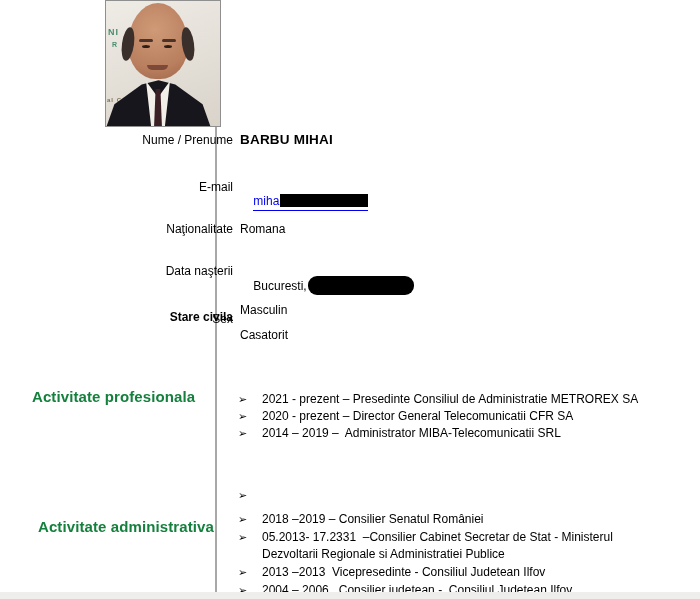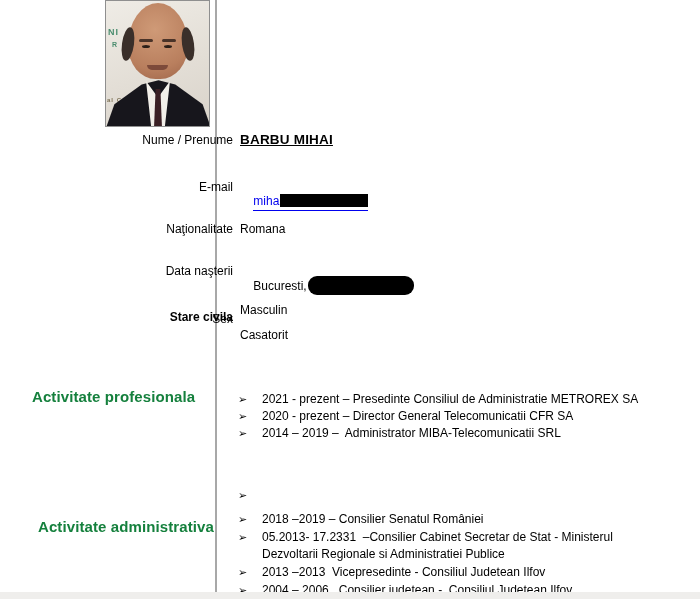--- a/index.html
+++ b/index.html
@@ -20,21 +20,21 @@
   }
 
   
   .bottom-strip {
     position: absolute; left: 0; top: 592px; width: 700px; height: 7px;
     background: #efeeec;
   }
 
   
   .photo {
-    position: absolute; left: 105px; top: 0; width: 105px; height: 127px;
+    position: absolute; left: 105px; top: 0; width: 116px; height: 127px;
     border: 1px solid #8f8f8f;
     background: linear-gradient(160deg, #efece6 0%, #e3ded6 55%, #d9d3ca 100%);
     overflow: hidden;
   }
   .photo .bg-text {
     position: absolute; color: #2e7d5b; font-weight: bold;
     filter: blur(0.6px); opacity: .85; font-size: 9px; letter-spacing: 1px;
   }
   .photo .head {
     position: absolute; left: 22px; top: 2px; width: 60px; height: 76px;
@@ -77,21 +77,21 @@
 
   
   .lbl {
     position: absolute; left: 0; width: 210px; text-align: right;
     font-size: 12px; line-height: 14px; color: #000; margin-left: 23px;
   }
   .val {
     position: absolute; left: 240px; font-size: 12px; line-height: 15px; color: #000;
     white-space: pre;
   }
-  .val.name { font-weight: bold; font-size: 13.5px; letter-spacing: .2px; text-decoration: underline; }
+  .val.name { font-weight: bold; font-size: 13.5px; letter-spacing: .2px; }
 
   .email-wrap {
     display: inline-block; border-bottom: 1px solid #0000ee; padding-bottom: 1px;
   }
   .email-link {
     color: #0000ee; text-decoration: none; font-size: 12px;
   }
   .redact-email {
     display: inline-block; width: 88px; height: 13px; background: #000;
     vertical-align: -2px; margin-left: -2px;

